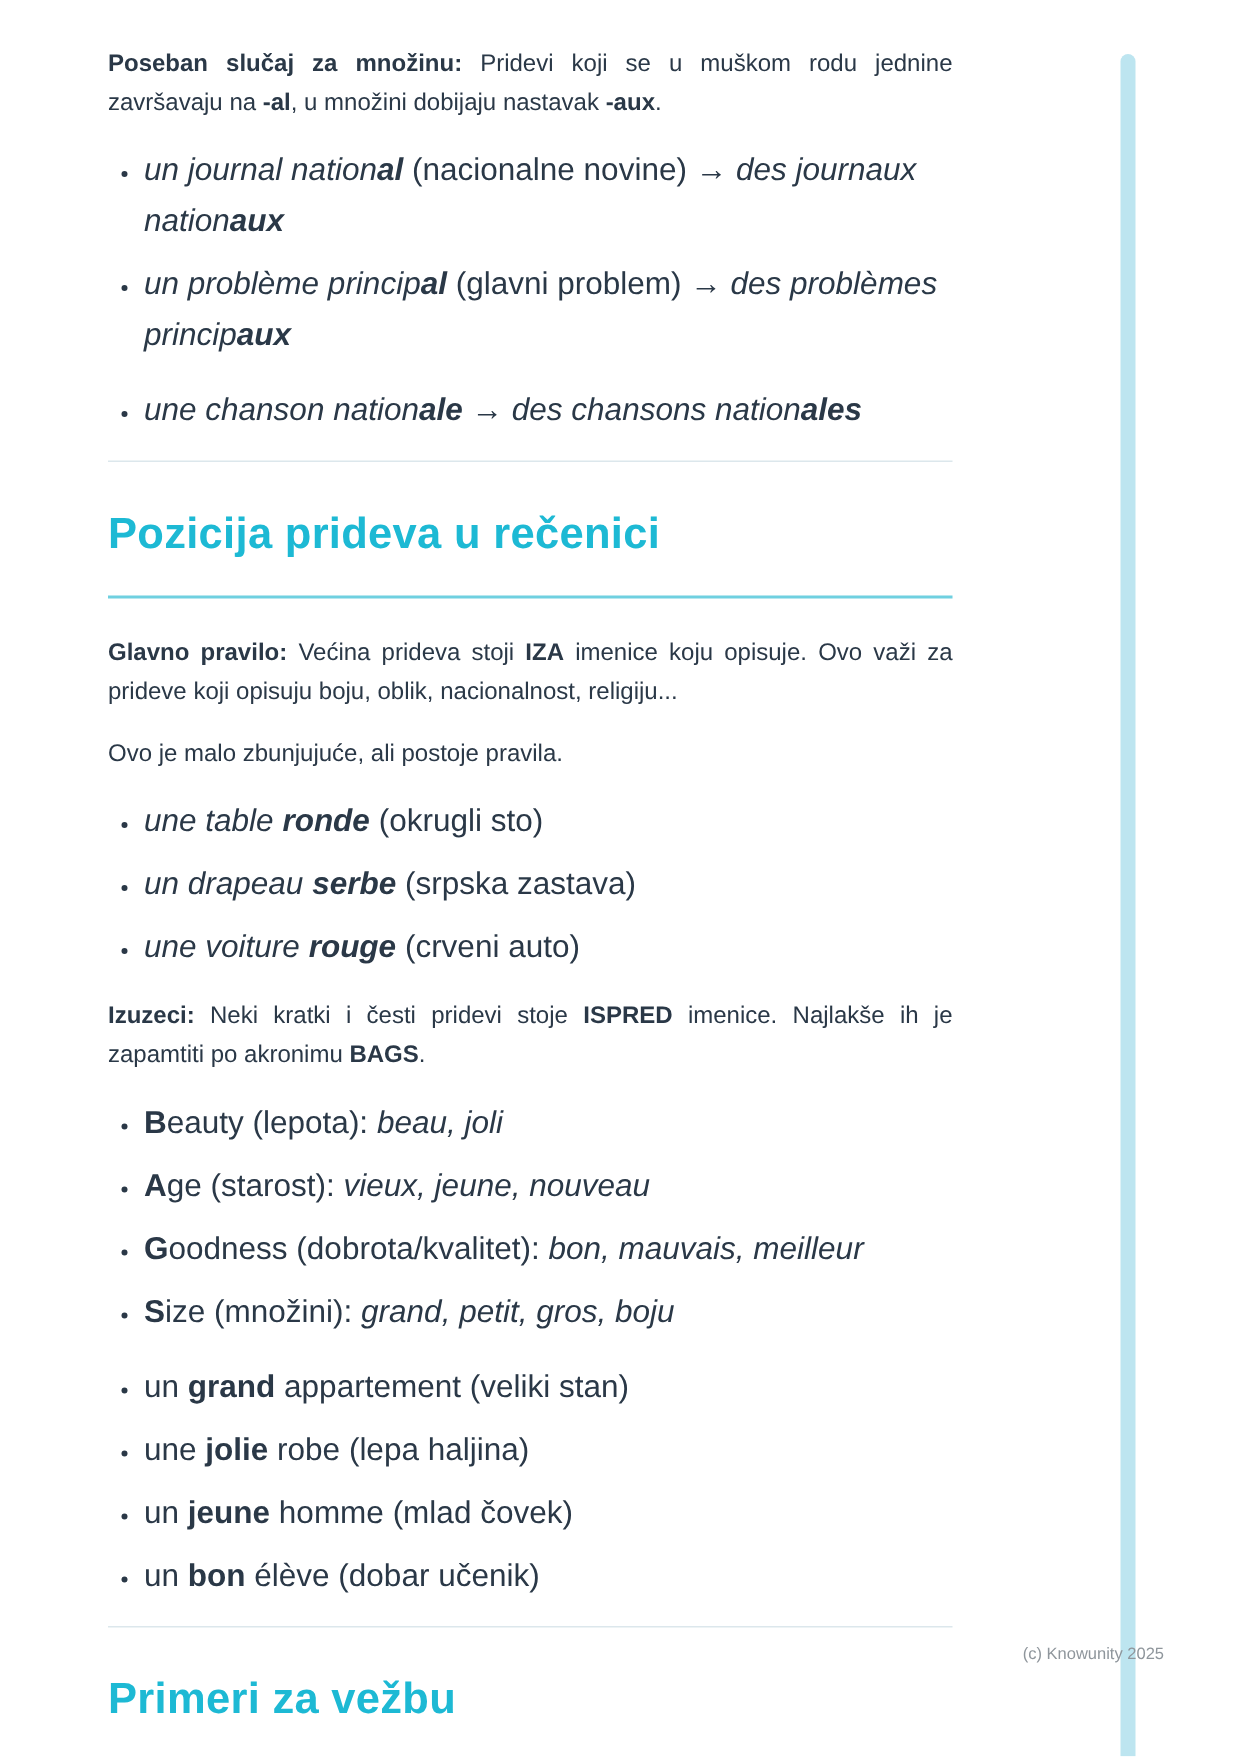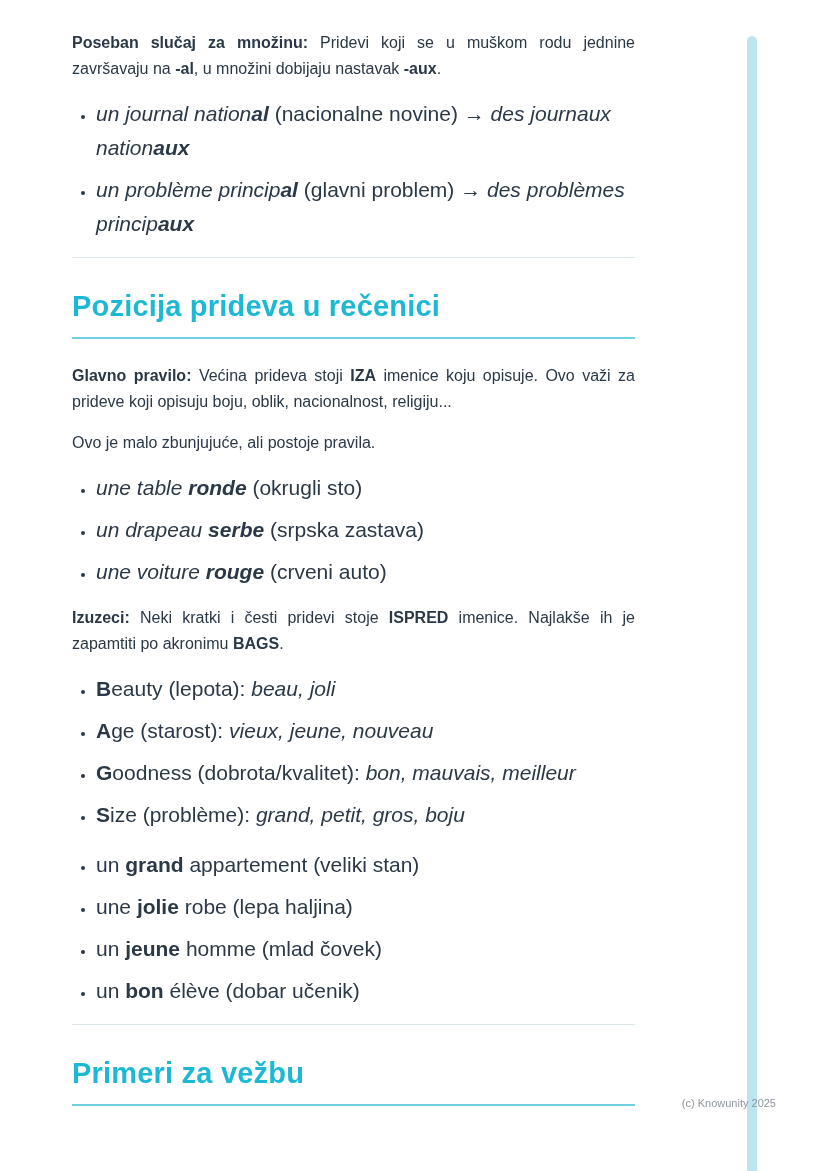--- a/index.html
+++ b/index.html
@@ -47,21 +47,21 @@
   .bullet-list li::marker { color: var(--text); font-size: 14px; }
 
   .divider {
     border: none;
     border-top: 1px solid var(--divider);
     margin: 12px 0 30px;
   }
 
   .section-heading {
     margin: 0 0 24px;
-    padding-bottom: 13px;
+    padding-bottom: 23px;
     border-bottom: 2px solid var(--accent-underline);
     font-size: 29px;
     line-height: 1.25;
     font-weight: 700;
     letter-spacing: 0.2px;
     color: var(--accent);
   }
 
   .side-accent-bar {
     position: absolute;
@@ -85,35 +85,38 @@
 </head>
 <body>
 
 <div class="page">
   <div class="content">
       <p class="para justify"><span class="b">Poseban slučaj za množinu: </span><span class="">Pridevi koji se u muškom rodu jednine završavaju na </span><span class="b">-al</span><span class="">, u množini dobijaju nastavak </span><span class="b">-aux</span><span class="">.</span></p>
       <ul class="bullet-list">
         <li><span class="i">un journal nation</span><span class="b i">al</span><span class=""> (nacionalne novine) → </span><span class="i">des journaux nation</span><span class="b i">aux</span></li>
         <li><span class="i">un problème princip</span><span class="b i">al</span><span class=""> (glavni problem) → </span><span class="i">des problèmes princip</span><span class="b i">aux</span></li>
       </ul>
+      <ul class="bullet-list">
+        <li><span class="i">une chanson nation</span><span class="b i">ale</span><span class=""> → </span><span class="i">des chansons nation</span><span class="b i">ales</span></li>
+      </ul>
       <hr class="divider">
       <h2 class="section-heading">Pozicija prideva u rečenici</h2>
       <p class="para justify"><span class="b">Glavno pravilo: </span><span class="">Većina prideva stoji </span><span class="b">IZA</span><span class=""> imenice koju opisuje. Ovo važi za prideve koji opisuju boju, oblik, nacionalnost, religiju...</span></p>
       <p class="para"><span class="">Ovo je malo zbunjujuće, ali postoje pravila.</span></p>
       <ul class="bullet-list">
         <li><span class="i">une table </span><span class="b i">ronde</span><span class=""> (okrugli sto)</span></li>
         <li><span class="i">un drapeau </span><span class="b i">serbe</span><span class=""> (srpska zastava)</span></li>
         <li><span class="i">une voiture </span><span class="b i">rouge</span><span class=""> (crveni auto)</span></li>
       </ul>
       <p class="para justify"><span class="b">Izuzeci: </span><span class="">Neki kratki i česti pridevi stoje </span><span class="b">ISPRED</span><span class=""> imenice. Najlakše ih je zapamtiti po akronimu </span><span class="b">BAGS</span><span class="">.</span></p>
       <ul class="bullet-list">
         <li><span class="b">B</span><span class="">eauty (lepota): </span><span class="i">beau, joli</span></li>
         <li><span class="b">A</span><span class="">ge (starost): </span><span class="i">vieux, jeune, nouveau</span></li>
         <li><span class="b">G</span><span class="">oodness (dobrota/kvalitet): </span><span class="i">bon, mauvais, meilleur</span></li>
-        <li><span class="b">S</span><span class="">ize (problème): </span><span class="i">grand, petit, gros, boju</span></li>
+        <li><span class="b">S</span><span class="">ize (množini): </span><span class="i">grand, petit, gros, boju</span></li>
       </ul>
       <ul class="bullet-list">
         <li><span class="">un </span><span class="b">grand</span><span class=""> appartement (veliki stan)</span></li>
         <li><span class="">une </span><span class="b">jolie</span><span class=""> robe (lepa haljina)</span></li>
         <li><span class="">un </span><span class="b">jeune</span><span class=""> homme (mlad čovek)</span></li>
         <li><span class="">un </span><span class="b">bon</span><span class=""> élève (dobar učenik)</span></li>
       </ul>
       <hr class="divider">
       <h2 class="section-heading">Primeri za vežbu</h2>
     </div>

